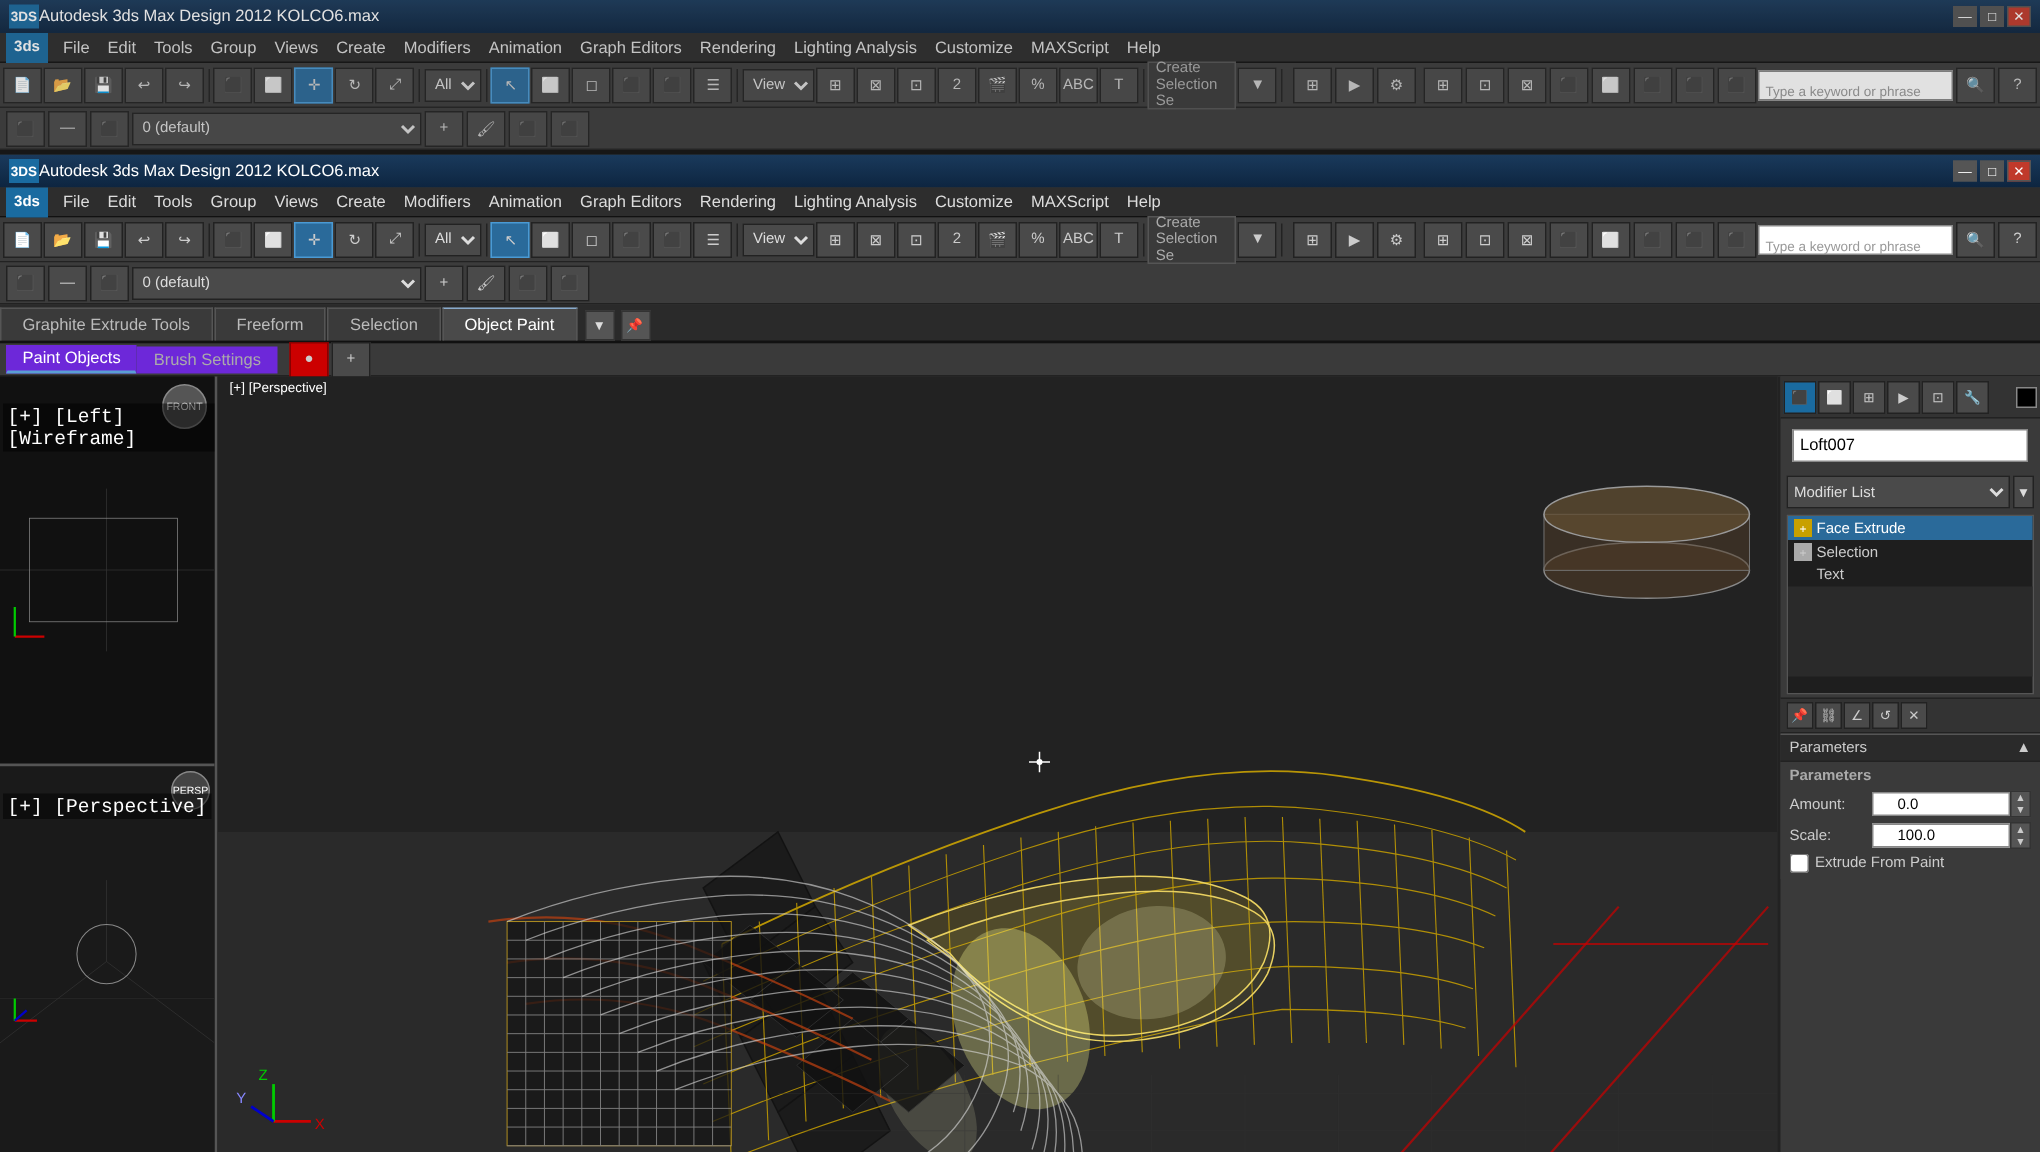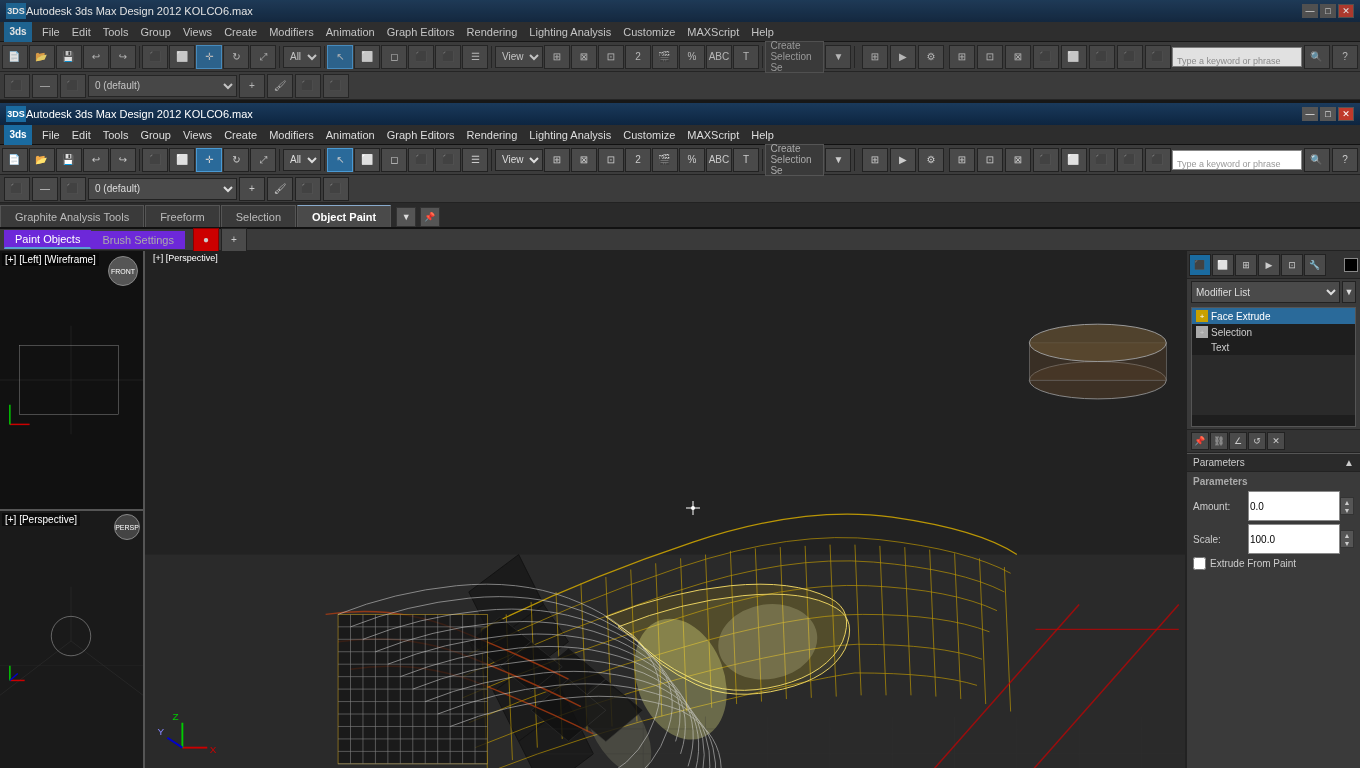--- a/index.html
+++ b/index.html
@@ -100,21 +100,21 @@
       background: #3c3c3c;
       height: 28px;
       display: flex;
       align-items: center;
       padding: 0 4px;
       border-bottom: 1px solid #222;
       gap: 2px;
     }
     .layer-dropdown {
       height: 22px;
-      width: 149px;
+      width: 193px;
       background: #4a4a4a;
       border: 1px solid #222;
       color: #ddd;
       font-size: 10px;
       padding: 0 2px;
     }
 
     
     .tab-bar {
       background: #2a2a2a;
@@ -134,21 +134,20 @@
       color: #bbb;
       height: 22px;
       display: flex;
       align-items: center;
       margin-right: 1px;
     }
     .tab.active {
       background: #4a4a4a;
       color: #fff;
       border-top: 1px solid #88aacc;
-      font-weight: bold;
     }
     .tab-settings-btn {
       width: 20px; height: 20px;
       background: #555;
       border: 1px solid #333;
       display: flex; align-items: center; justify-content: center;
       font-size: 9px;
       cursor: pointer;
       margin-left: 4px;
     }
@@ -175,27 +174,28 @@
     
     .viewport-left {
       width: 145px;
       background: #1a1a1a;
       border-right: 2px solid #555;
       flex-shrink: 0;
       position: relative;
     }
     .viewport-label {
       position: absolute;
-      top: 2px;
+      top: 18px;
       left: 2px;
-      font-size: 10px;
+      font-size: 13px;
       color: #fff;
       background: rgba(0,0,0,0.5);
       padding: 1px 3px;
       z-index: 2;
+      font-family: Liberation Mono, monospace;
     }
 
     
     .viewport-main {
       flex: 1;
       background: #222;
       position: relative;
       overflow: hidden;
     }
     .viewport-main-label {
@@ -309,26 +309,26 @@
     .param-row {
       display: flex;
       align-items: center;
       margin-bottom: 3px;
       font-size: 10px;
       color: #ccc;
     }
     .param-label { width: 55px; flex-shrink: 0; }
     .param-input {
       flex: 1;
-      height: 30px;
+      height: 16px;
       background: #fff;
       border: 1px solid #888;
       color: #000;
       font-size: 10px;
-      padding: 0 1px;
+      padding: 0 16px;
     }
     .param-spin { width: 14px; height: 18px; background: #555; border: 1px solid #333; display: flex; flex-direction: column; }
     .spin-up, .spin-down { flex: 1; font-size: 7px; color: #ccc; display: flex; align-items: center; justify-content: center; cursor: pointer; }
     .checkbox-row {
       display: flex;
       align-items: center;
       gap: 4px;
       font-size: 10px;
       color: #ccc;
       margin-top: 3px;
@@ -574,21 +574,21 @@
       <option>0 (default)</option>
     </select>
     <div class="tb-btn">+</div>
     <div class="tb-btn">🖌</div>
     <div class="tb-btn">⬛</div>
     <div class="tb-btn">⬛</div>
   </div>
 
   <div class="tab-bar">
     <div class="tab">
-      <span>Graphite Analysis Tools</span>
+      <span>Graphite Extrude Tools</span>
     </div>
     <div class="tab">
       <span>Freeform</span>
     </div>
     <div class="tab">
       <span>Selection</span>
     </div>
     <div class="tab active">
       <span>Object Paint</span>
     </div>
@@ -816,20 +816,25 @@
         <div class="panel-btn active" title="Create">⬛</div>
         <div class="panel-btn" title="Modify">⬜</div>
         <div class="panel-btn" title="Hierarchy">⊞</div>
         <div class="panel-btn" title="Motion">▶</div>
         <div class="panel-btn" title="Display">⊡</div>
         <div class="panel-btn" title="Utilities">🔧</div>
         <div style="flex:1;"></div>
         <div class="color-swatch"></div>
       </div>
 
+      <div style="display:flex;align-items:center;padding:3px 4px;gap:2px;">
+        <div class="object-name-box">
+          <span>Loft007</span>
+        </div>
+      </div>
 
       <div class="modifier-list-row">
         <select class="modifier-dropdown">
           <option>Modifier List</option>
         </select>
         <div style="width:14px;height:22px;background:#4a4a4a;border:1px solid #222;display:flex;align-items:center;justify-content:center;font-size:9px;cursor:pointer;">▼</div>
       </div>
 
       <div class="modifier-stack">
 

